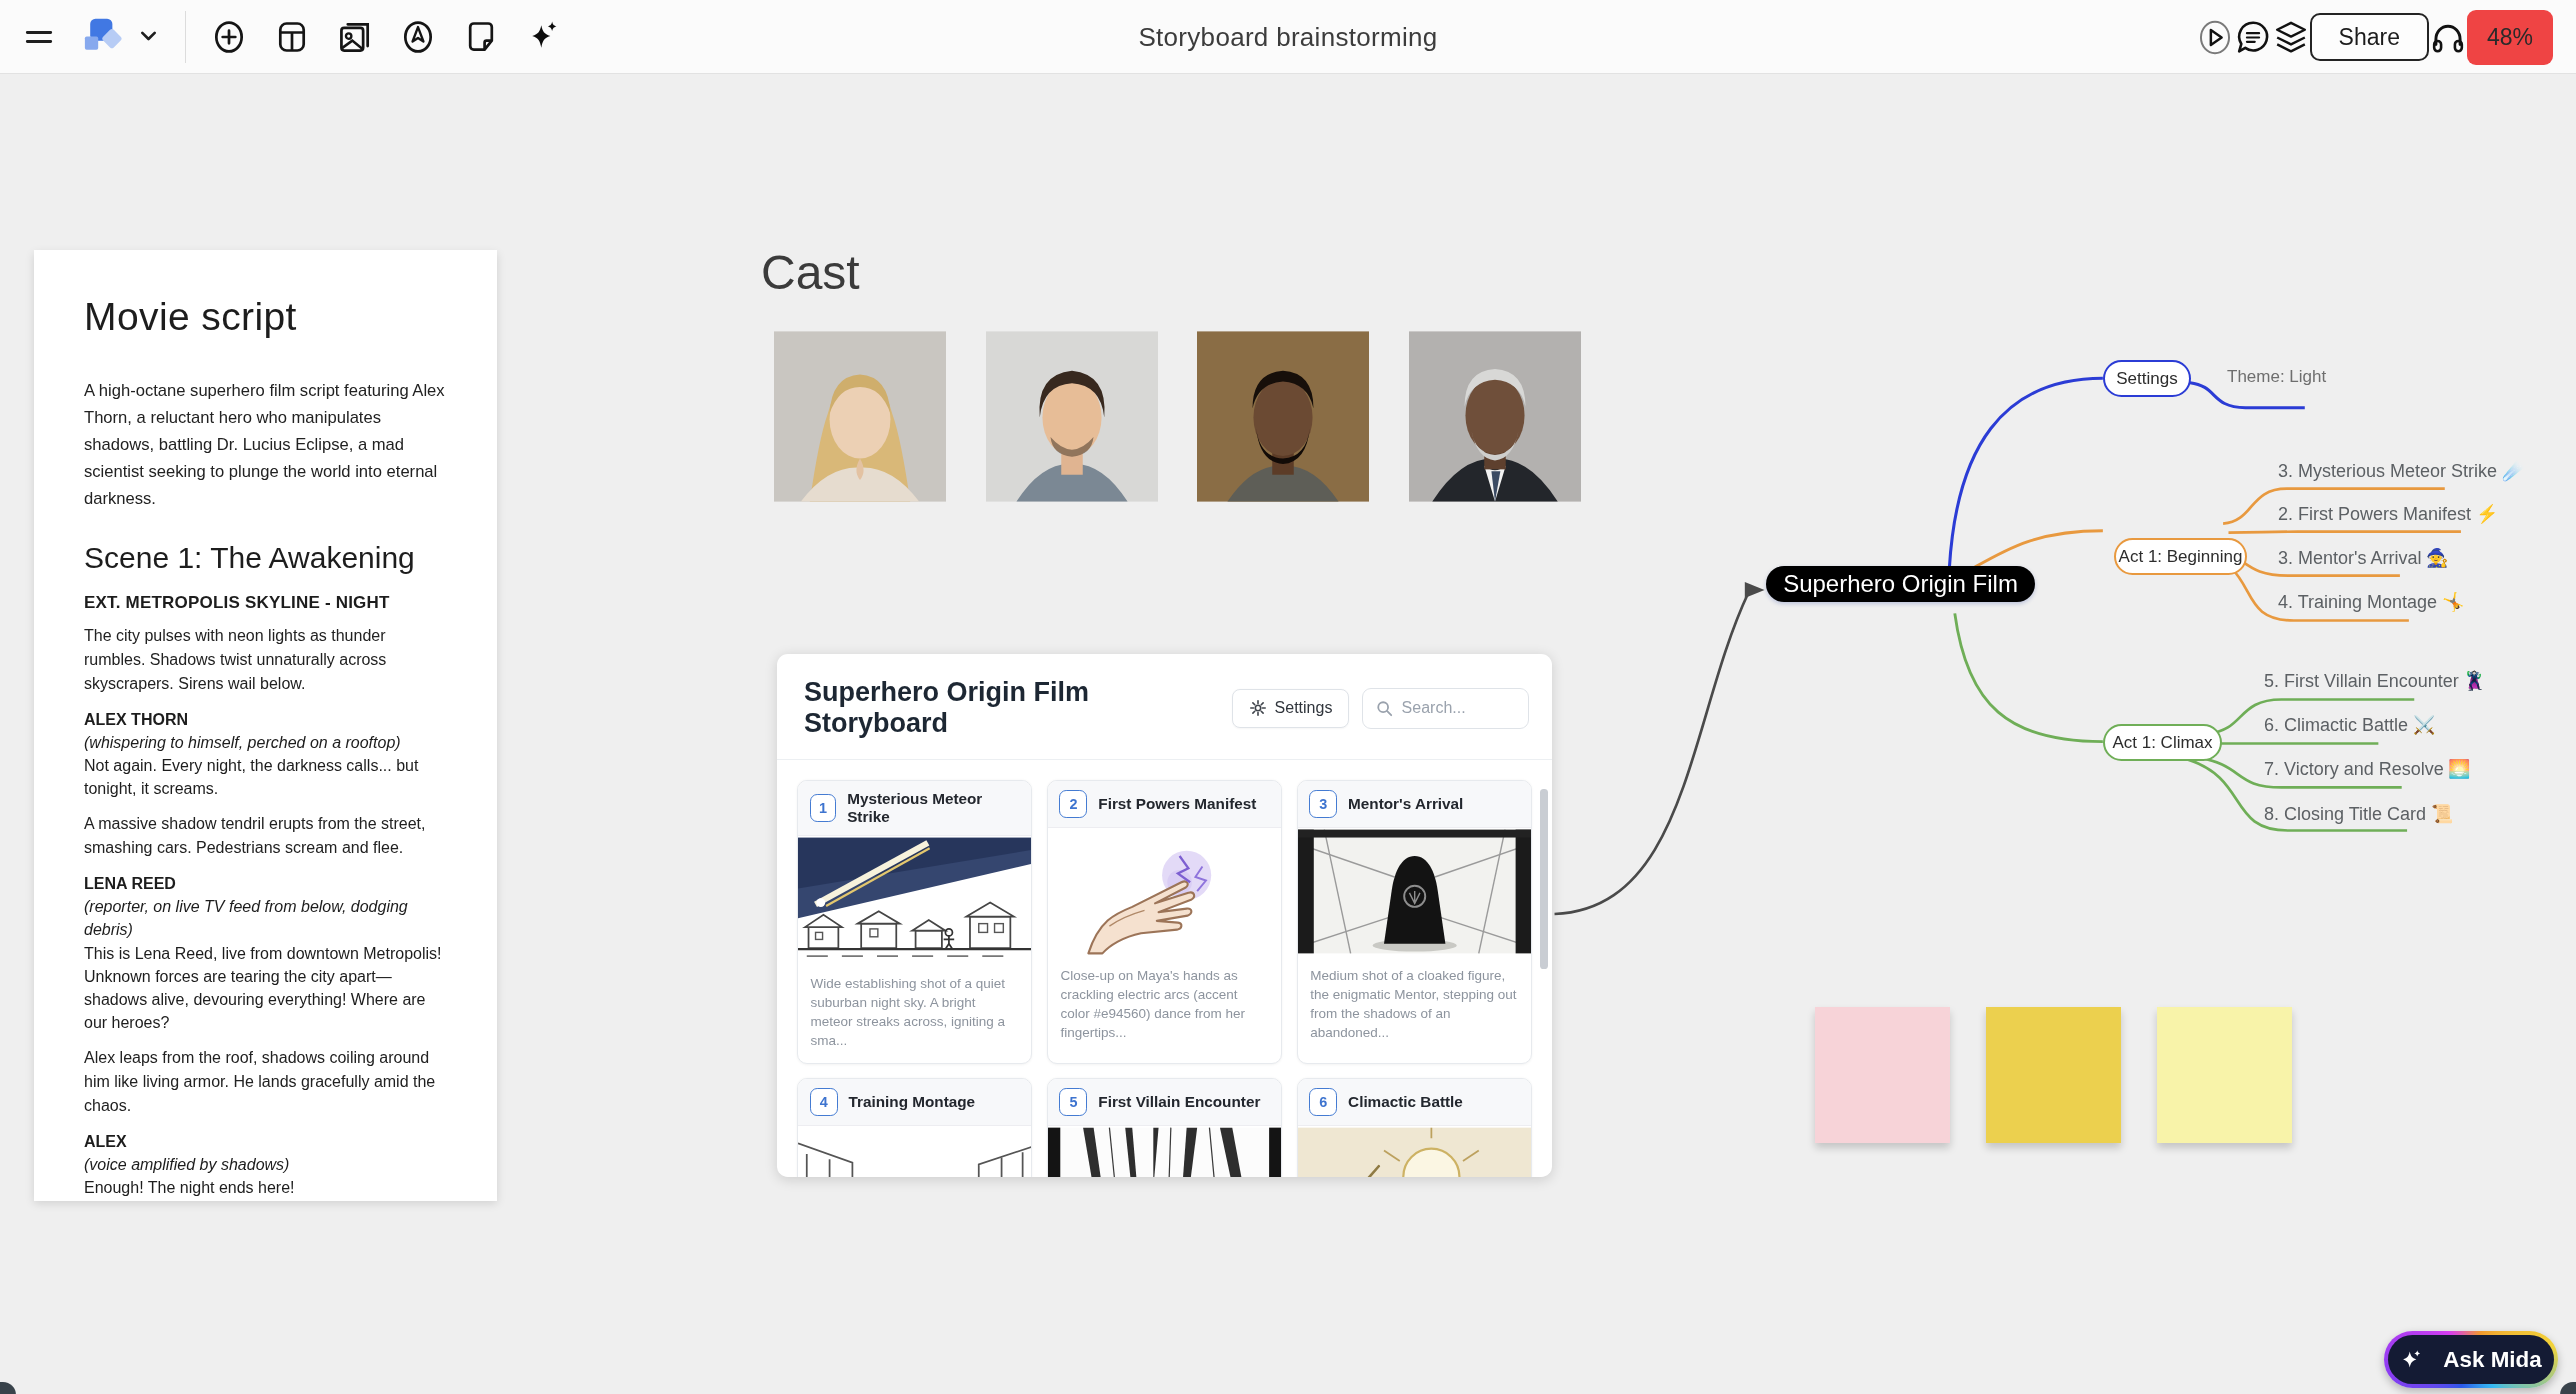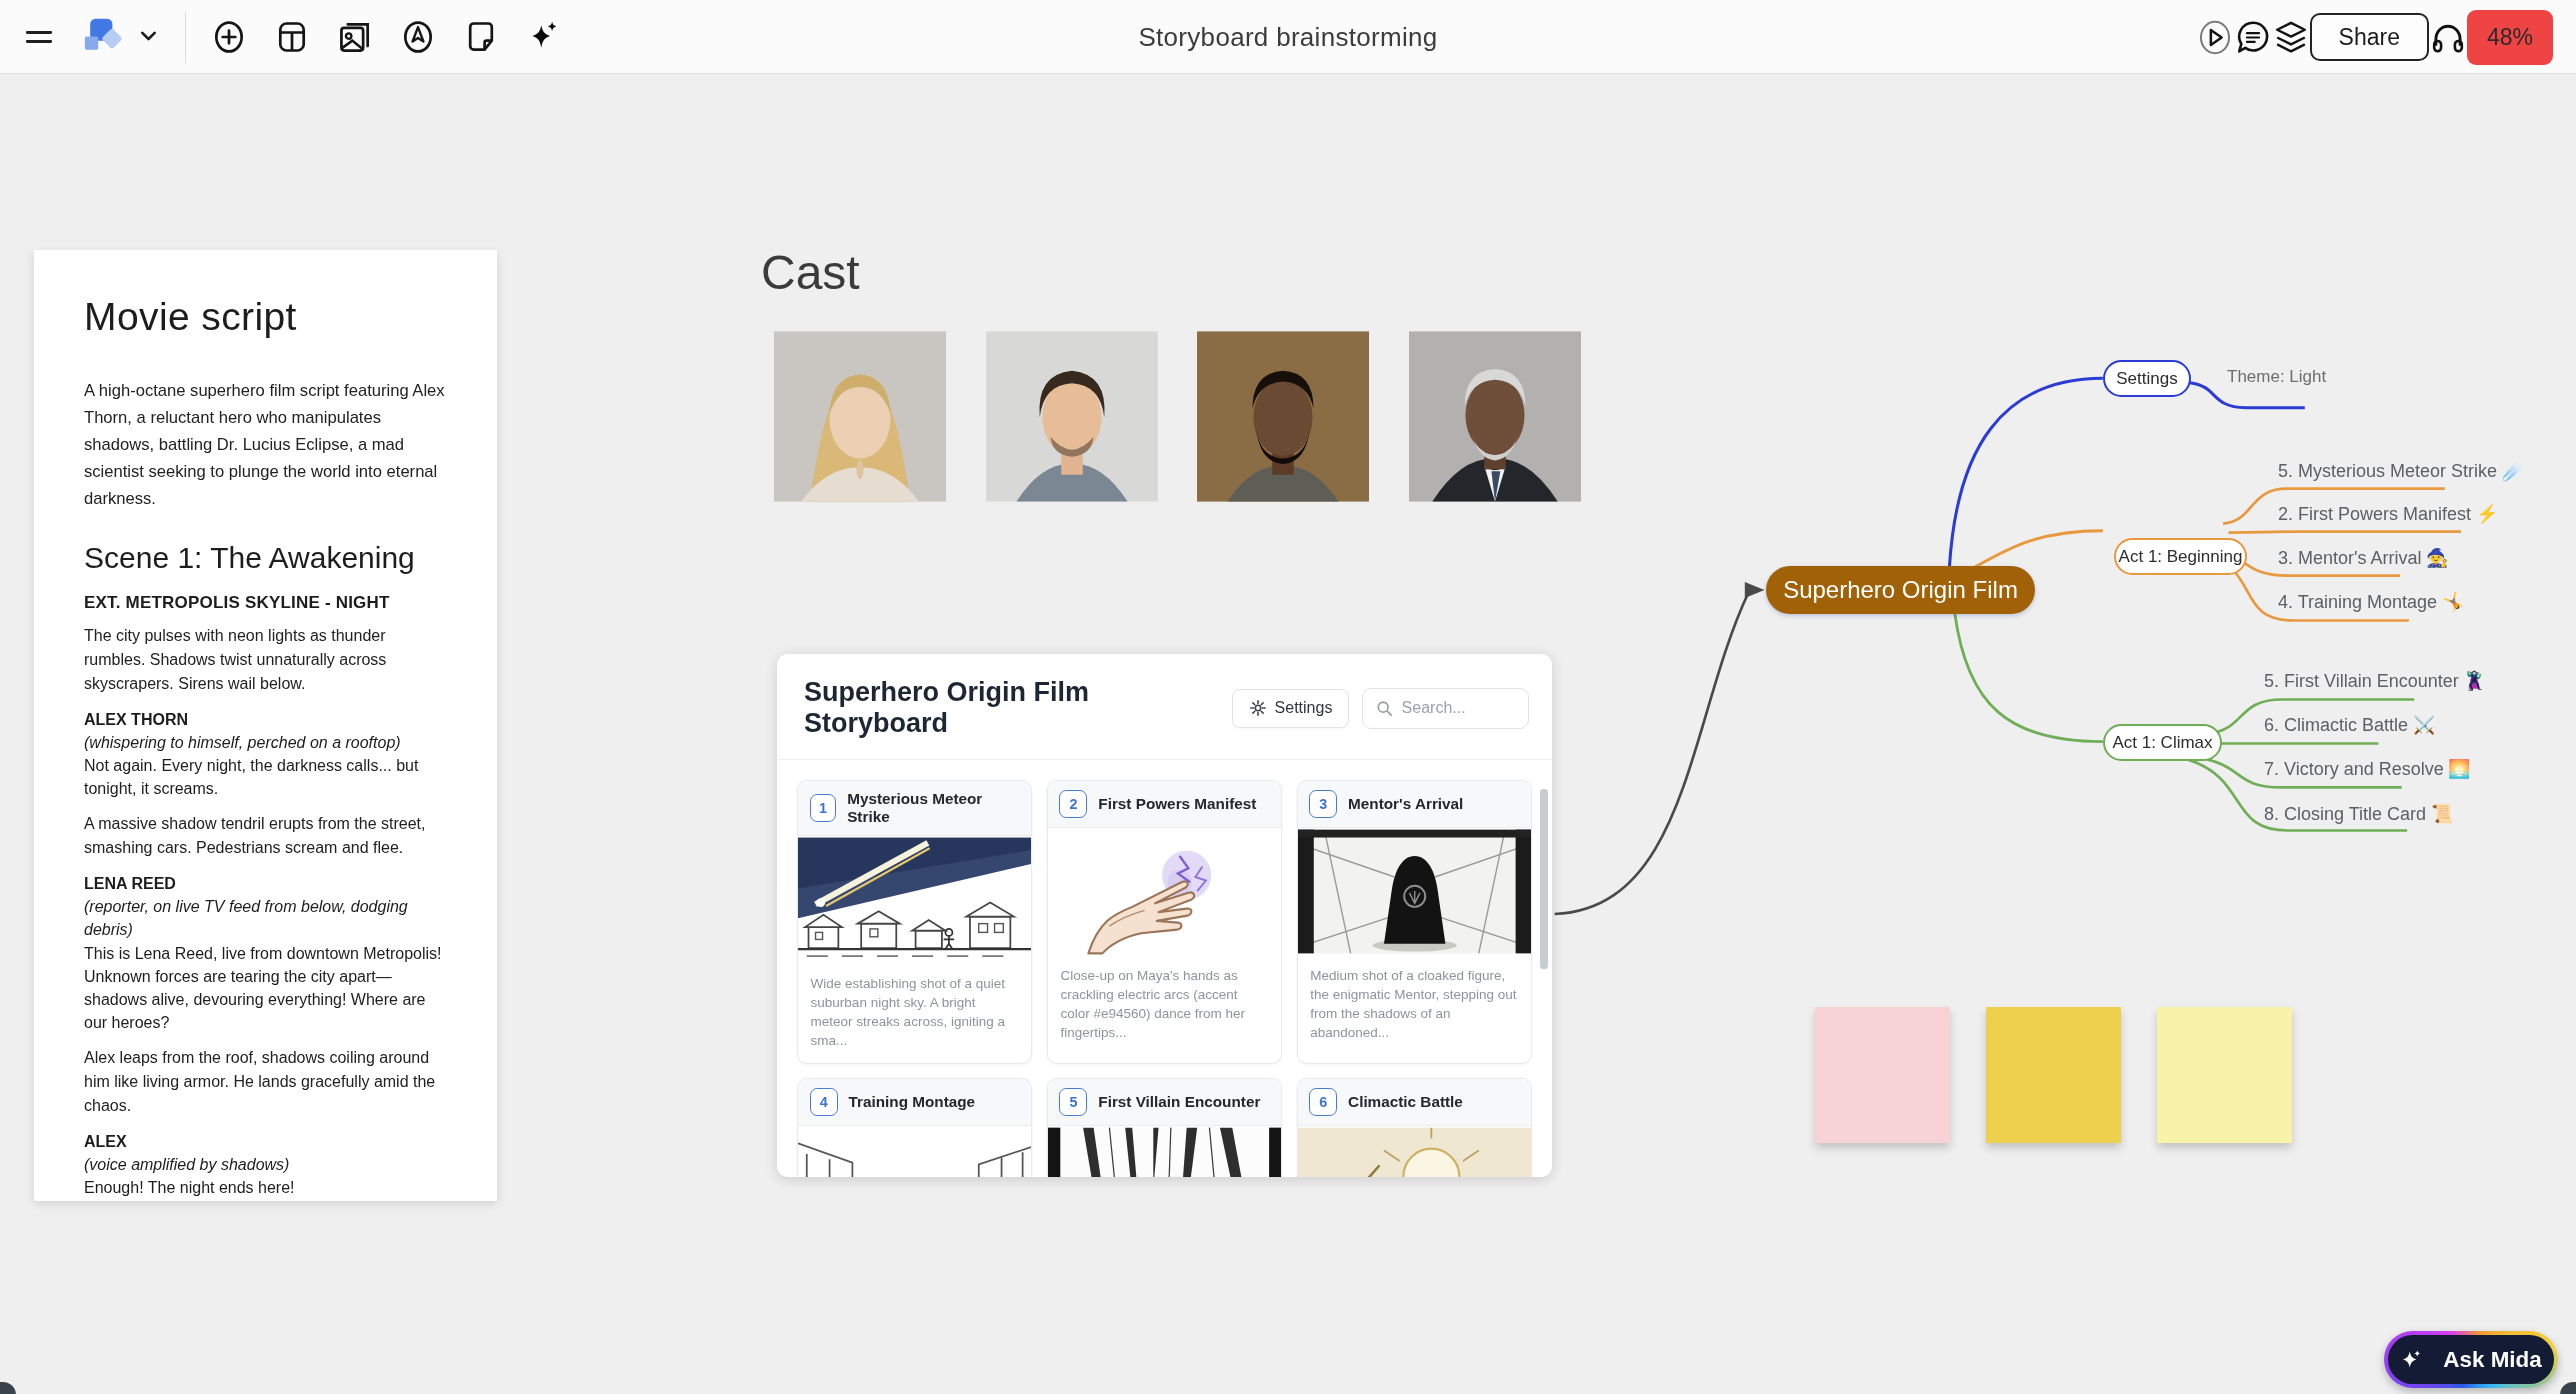--- a/index.html
+++ b/index.html
@@ -61,21 +61,21 @@
     box-shadow:0 0.9px 2.7px rgba(0,0,0,.05); }
   .sb-card-head { display:flex; align-items:center; gap:10.8px; padding:9px 11.7px; background:#f7f8fa; border-bottom:0.9px solid #ededf1; }
   .sb-num { width:28px; height:28px; border:1.8px solid #447bd2; border-radius:7.2px; background:#fff; color:#3e74cf;
     font-size:14.4px; font-weight:bold; display:flex; align-items:center; justify-content:center; }
   .sb-card-title { font-size:15.3px; font-weight:bold; color:#23272e; }
   .sb-card-img { display:block; width:100%; height:127px; }
   .sb-caption { padding:10.8px 12.6px 12.6px 12.6px; font-size:13.5px; line-height:1.42; color:#8d949e; }
   .sb-scrollbar { position:absolute; right:4.5px; top:135px; width:7.2px; height:180px; background:#c9cdd3; border-radius:3.6px; cursor:pointer; }
 
   
-  .mm-center { position:absolute; left:1766px; top:492px; width:269px; height:48px; background:#a16207; border-radius:24px;
+  .mm-center { position:absolute; left:1766px; top:492px; width:269px; height:36px; background:#000000; border-radius:24px;
     color:#fff; font-size:24px; font-weight:500; display:flex; align-items:center; justify-content:center; cursor:pointer;
     box-shadow:0 1.8px 4.5px rgba(30,60,160,.25); }
   .mm-pill { position:absolute; background:#fff; border-radius:20px; display:flex; align-items:center; justify-content:center;
     font-size:17px; color:#2d2d2d; cursor:pointer; }
   .mm-pill.blue   { border:2.2px solid #2b3cd5; }
   .mm-pill.orange { border:2.2px solid #e8993f; }
   .mm-pill.green  { border:2.2px solid #6fae57; }
   .mm-item { position:absolute; font-size:18px; color:#5c6064; white-space:nowrap; cursor:pointer; }
   .mm-theme { position:absolute; left:2227px; top:293px; font-size:17px; color:#6e6e6e; white-space:nowrap; cursor:pointer; }
   svg.connectors { position:absolute; left:0; top:0; pointer-events:none; }
@@ -522,21 +522,21 @@
     <path d="M 2446 843 C 2502 852, 2488 877, 2542 877 L 2676 877" fill="none" stroke="#6fae57" stroke-width="3"></path>
     <path d="M 2438 846 C 2506 868, 2482 925, 2550 925 L 2682 925" fill="none" stroke="#6fae57" stroke-width="3"></path>
   </svg>
 
   <div class="mm-center">Superhero Origin Film</div>
   <div class="mm-pill blue" style="left:2103px; top:286px; width:88px; height:37px;">Settings</div>
   <div class="mm-theme">Theme: Light</div>
   <div class="mm-pill orange" style="left:2103px; top:464px; width:133px; height:37px;margin-left:11px;">Act 1: Beginning</div>
   <div class="mm-pill green" style="left:2103px; top:650px; width:119px; height:37px;">Act 1: Climax</div>
 
-  <div class="mm-item" style="left:2278px; top:386px;">5. Mysterious Meteor Strike ☄️</div>
+  <div class="mm-item" style="left:2278px; top:386px;">3. Mysterious Meteor Strike ☄️</div>
   <div class="mm-item" style="left:2278px; top:429px;">2. First Powers Manifest ⚡</div>
   <div class="mm-item" style="left:2278px; top:473px;">3. Mentor's Arrival 🧙</div>
   <div class="mm-item" style="left:2278px; top:517px;">4. Training Montage 🤸</div>
   <div class="mm-item" style="left:2264px; top:596px;">5. First Villain Encounter 🦹</div>
   <div class="mm-item" style="left:2264px; top:640px;">6. Climactic Battle ⚔️</div>
   <div class="mm-item" style="left:2264px; top:684px;">7. Victory and Resolve 🌅</div>
   <div class="mm-item" style="left:2264px; top:729px;">8. Closing Title Card 📜</div>
 
   <div class="sticky" style="left:1815px; top:933px; background:#f7d3d8;"></div>
   <div class="sticky" style="left:1986px; top:933px; background:#ecd04e;"></div>

